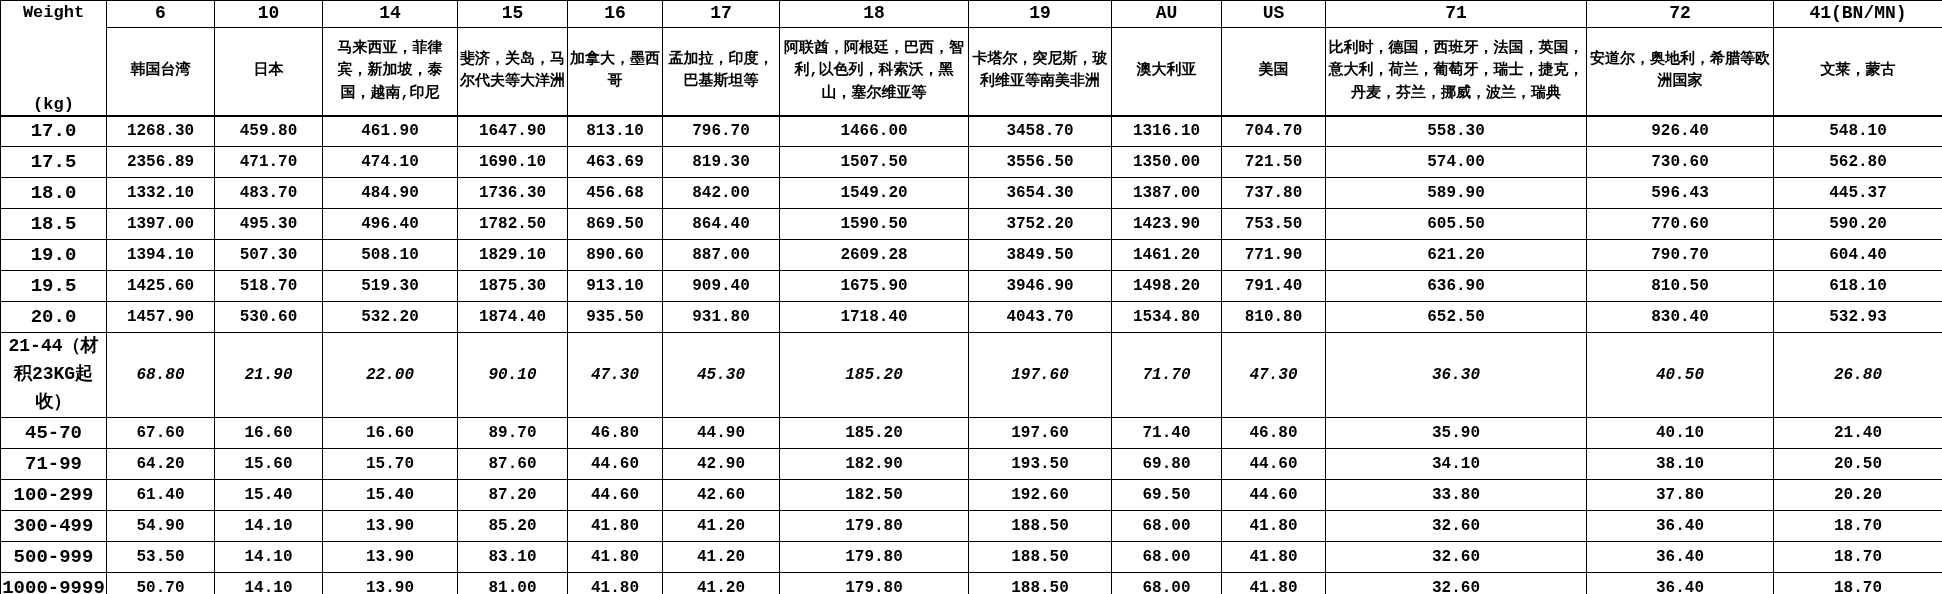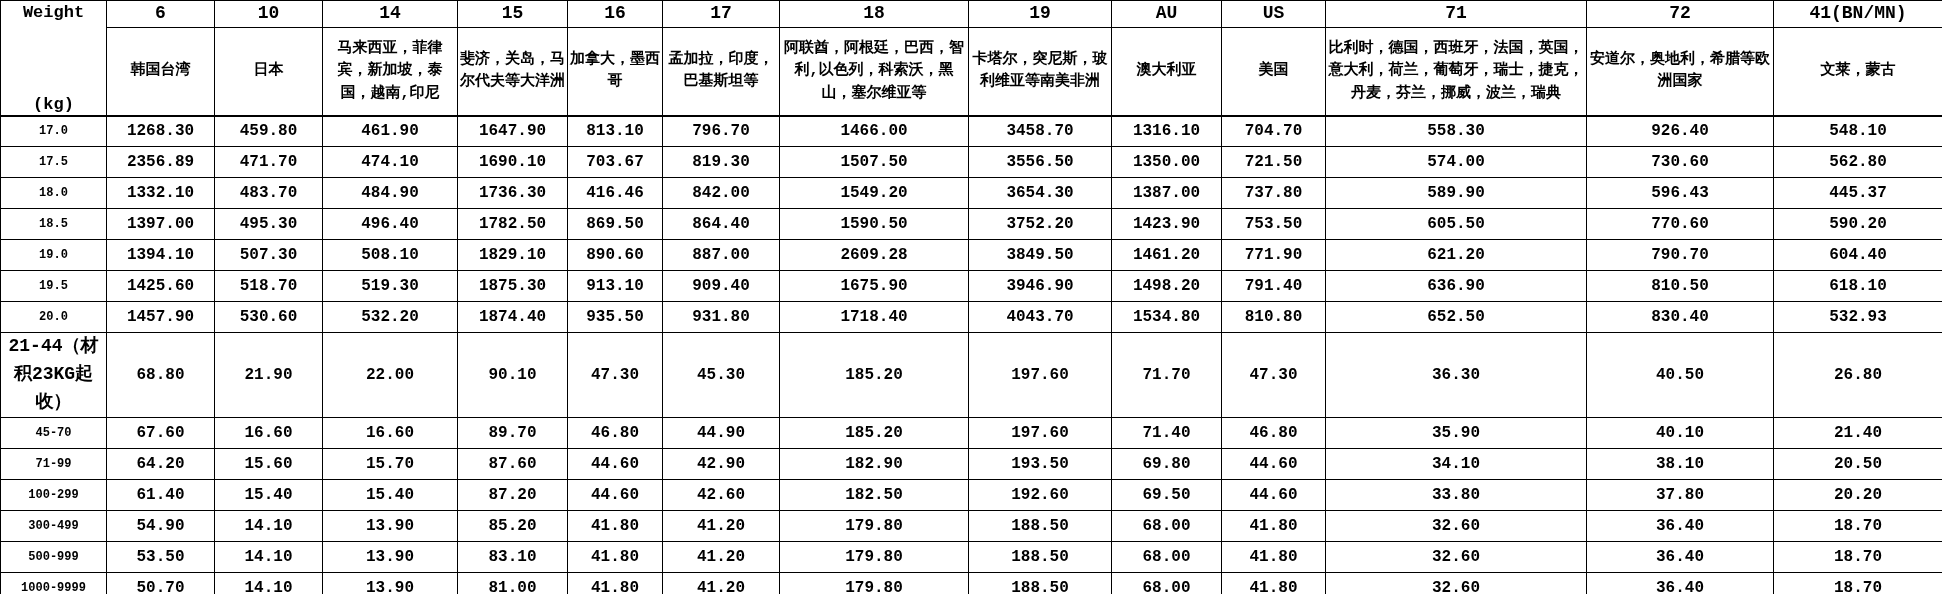--- a/index.html
+++ b/index.html
@@ -38,25 +38,25 @@
     height: 113px;
     display: flex;
     flex-direction: column;
     justify-content: space-between;
     align-items: center;
     padding: 3px 0 0 0;
     font-size: 17px;
   }
   
   tbody th, tbody td { height: 31px; font-size: 16px; }
-  tbody th.row-weight { font-size: 12px; padding: 0 2px; }
+  tbody th.row-weight { font-size: 19px; padding: 0 2px; }
   
   tr.tall-row { height: 74px; }
   tr.tall-row th.row-weight { font-size: 18px; line-height: 1.55; vertical-align: middle; padding: 1px 2px; }
-  tr.tall-row td { vertical-align: bottom; padding-bottom: 5px; }
+  tr.tall-row td { vertical-align: bottom; padding-bottom: 5px; font-style: italic; }
 </style>
 </head>
 <body>
 
 <table id="rate-table">
   <colgroup>
     <col style="width:106px">
       <col style="width:108px">
       <col style="width:108px">
     <col style="width:135px">
@@ -125,37 +125,37 @@
         <td>558.30</td>
         <td>926.40</td>
         <td>548.10</td>
       </tr>
       <tr>
         <th class="row-weight">17.5</th>
         <td>2356.89</td>
         <td>471.70</td>
         <td>474.10</td>
         <td>1690.10</td>
-        <td>703.67</td>
+        <td>463.69</td>
         <td>819.30</td>
         <td>1507.50</td>
         <td>3556.50</td>
         <td>1350.00</td>
         <td>721.50</td>
         <td>574.00</td>
         <td>730.60</td>
         <td>562.80</td>
       </tr>
       <tr>
         <th class="row-weight">18.0</th>
         <td>1332.10</td>
         <td>483.70</td>
         <td>484.90</td>
         <td>1736.30</td>
-        <td>416.46</td>
+        <td>456.68</td>
         <td>842.00</td>
         <td>1549.20</td>
         <td>3654.30</td>
         <td>1387.00</td>
         <td>737.80</td>
         <td>589.90</td>
         <td>596.43</td>
         <td>445.37</td>
       </tr>
       <tr>

